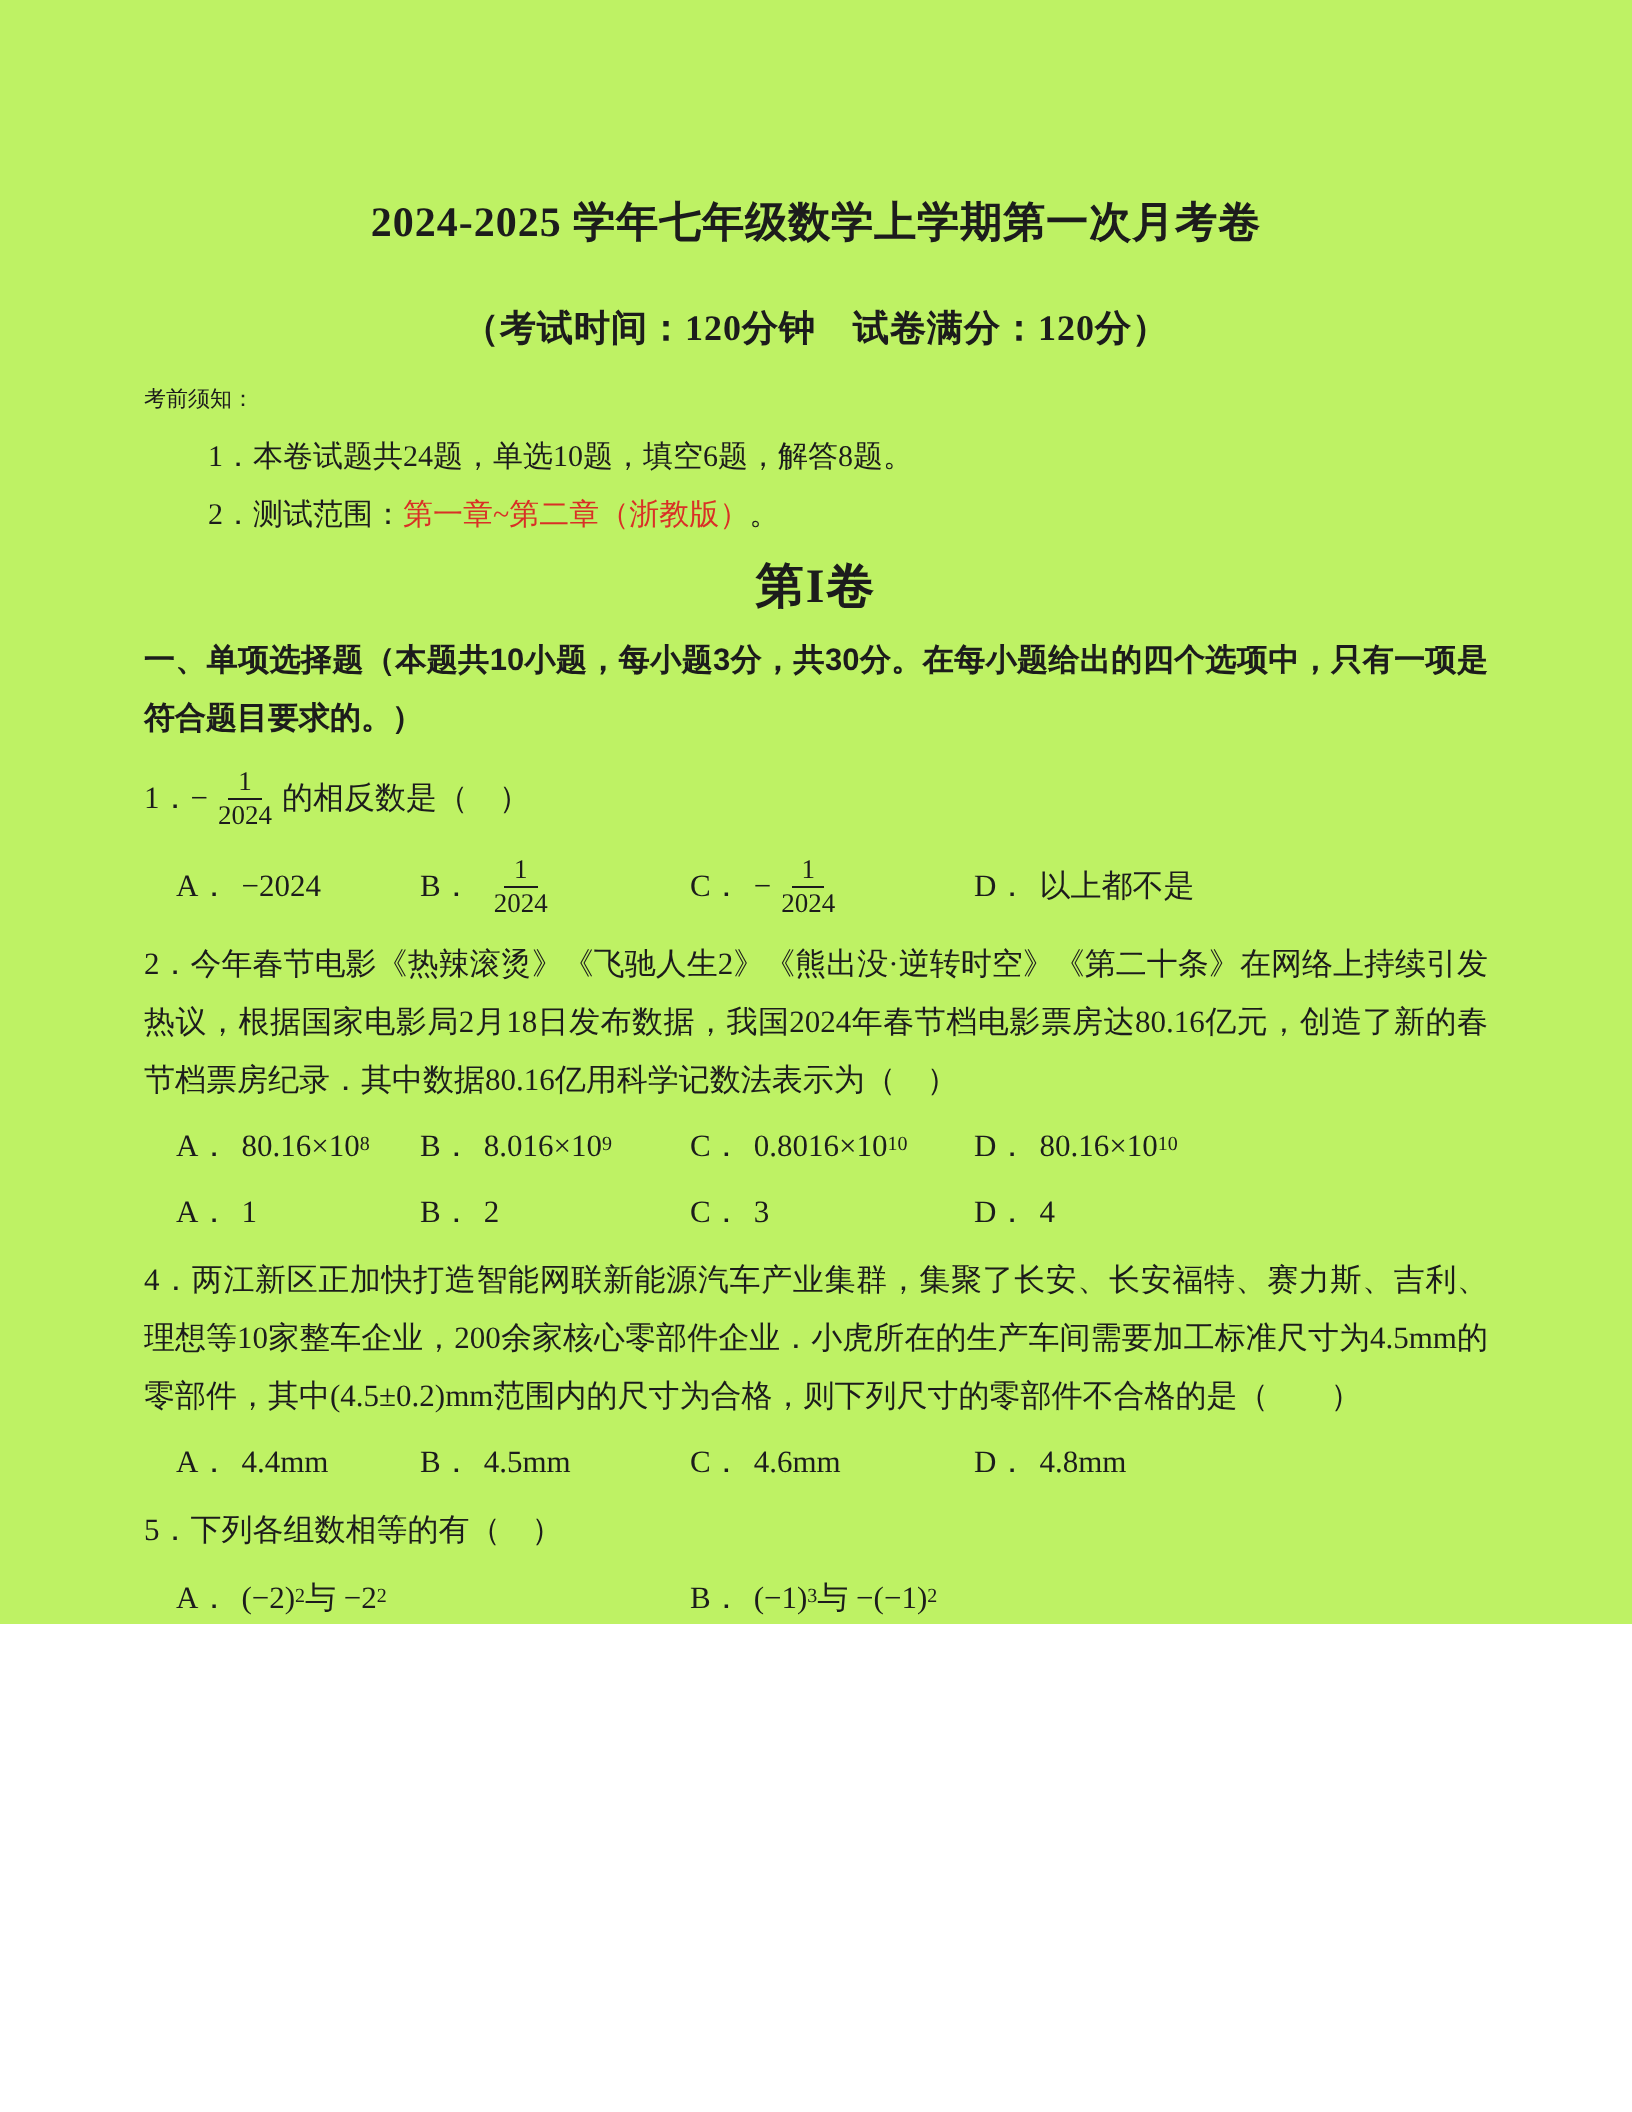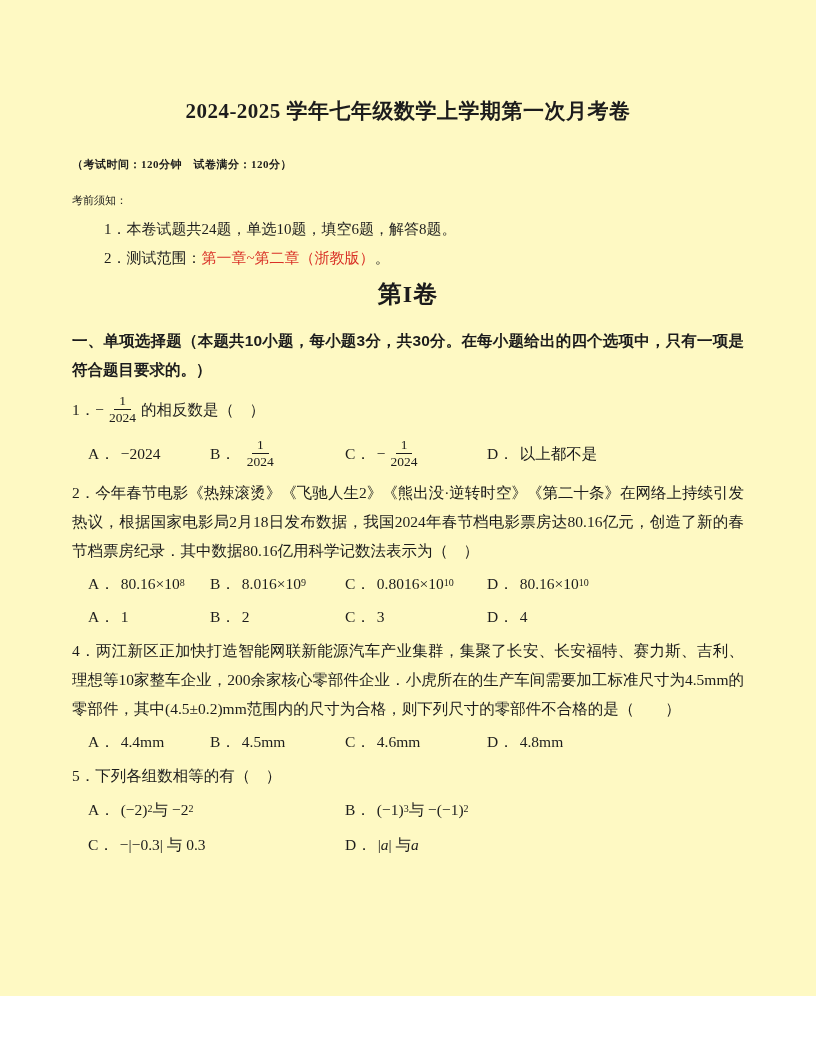--- a/index.html
+++ b/index.html
@@ -1,31 +1,31 @@
 <!DOCTYPE html>
 <html><head>
 <meta charset="utf-8">
 <style>
   html,body{margin:0;padding:0;background:#ffffff;}
-  .page{width:816px;height:996px;background:#fef9c3;position:relative;overflow:hidden;
+  .page{width:816px;height:812px;background:#bef264;position:relative;overflow:hidden;
         font-family:"Liberation Serif","DejaVu Serif",serif;color:#1c1c1c;}
   .content{padding:98px 72px 0 72px;}
 
   .title{margin:0;text-align:center;font-size:21px;font-weight:700;letter-spacing:.5px;line-height:26px;}
   .subtitle{margin:34px 0 0;text-align:center;font-family:"Liberation Sans","DejaVu Sans",sans-serif;
             font-size:31px;font-weight:700;letter-spacing:4px;line-height:36px;}
-  .meta{margin:30px 0 0;text-align:left;font-size:11px;font-weight:600;letter-spacing:.5px;line-height:20px;}
+  .meta{margin:30px 0 0;text-align:center;font-size:18px;font-weight:600;letter-spacing:.5px;line-height:20px;}
 
   .notice-heading{margin:14px 0 0;font-size:11px;line-height:24px;}
   .notice-item{margin:5px 0 0;padding-left:32px;font-size:15px;line-height:24px;}
   .red{color:#d93026;}
 
   .part-title{margin:6px 0 0;text-align:center;font-size:24px;font-weight:700;letter-spacing:1px;line-height:36px;}
 
-  .section-intro{margin:14px 0 0;font-family:"Liberation Sans","DejaVu Sans",sans-serif;
+  .section-intro{margin:4px 0 0;font-family:"Liberation Sans","DejaVu Sans",sans-serif;
                  font-size:15.5px;font-weight:700;line-height:29px;text-align:justify;}
 
   .q{font-size:15.5px;line-height:29px;}
   .stem{margin:5px 0 0;text-align:justify;}
   .stem-flex{display:flex;align-items:center;margin-top:4px;height:42px;}
 
   .frac{display:inline-flex;flex-direction:column;align-items:center;line-height:1.15;
         font-size:13.5px;margin:0 3px;}
   .frac .fnum{padding:0 5px;border-bottom:1px solid currentColor;}
   .frac .fden{padding:0 2px;text-align:center;}

